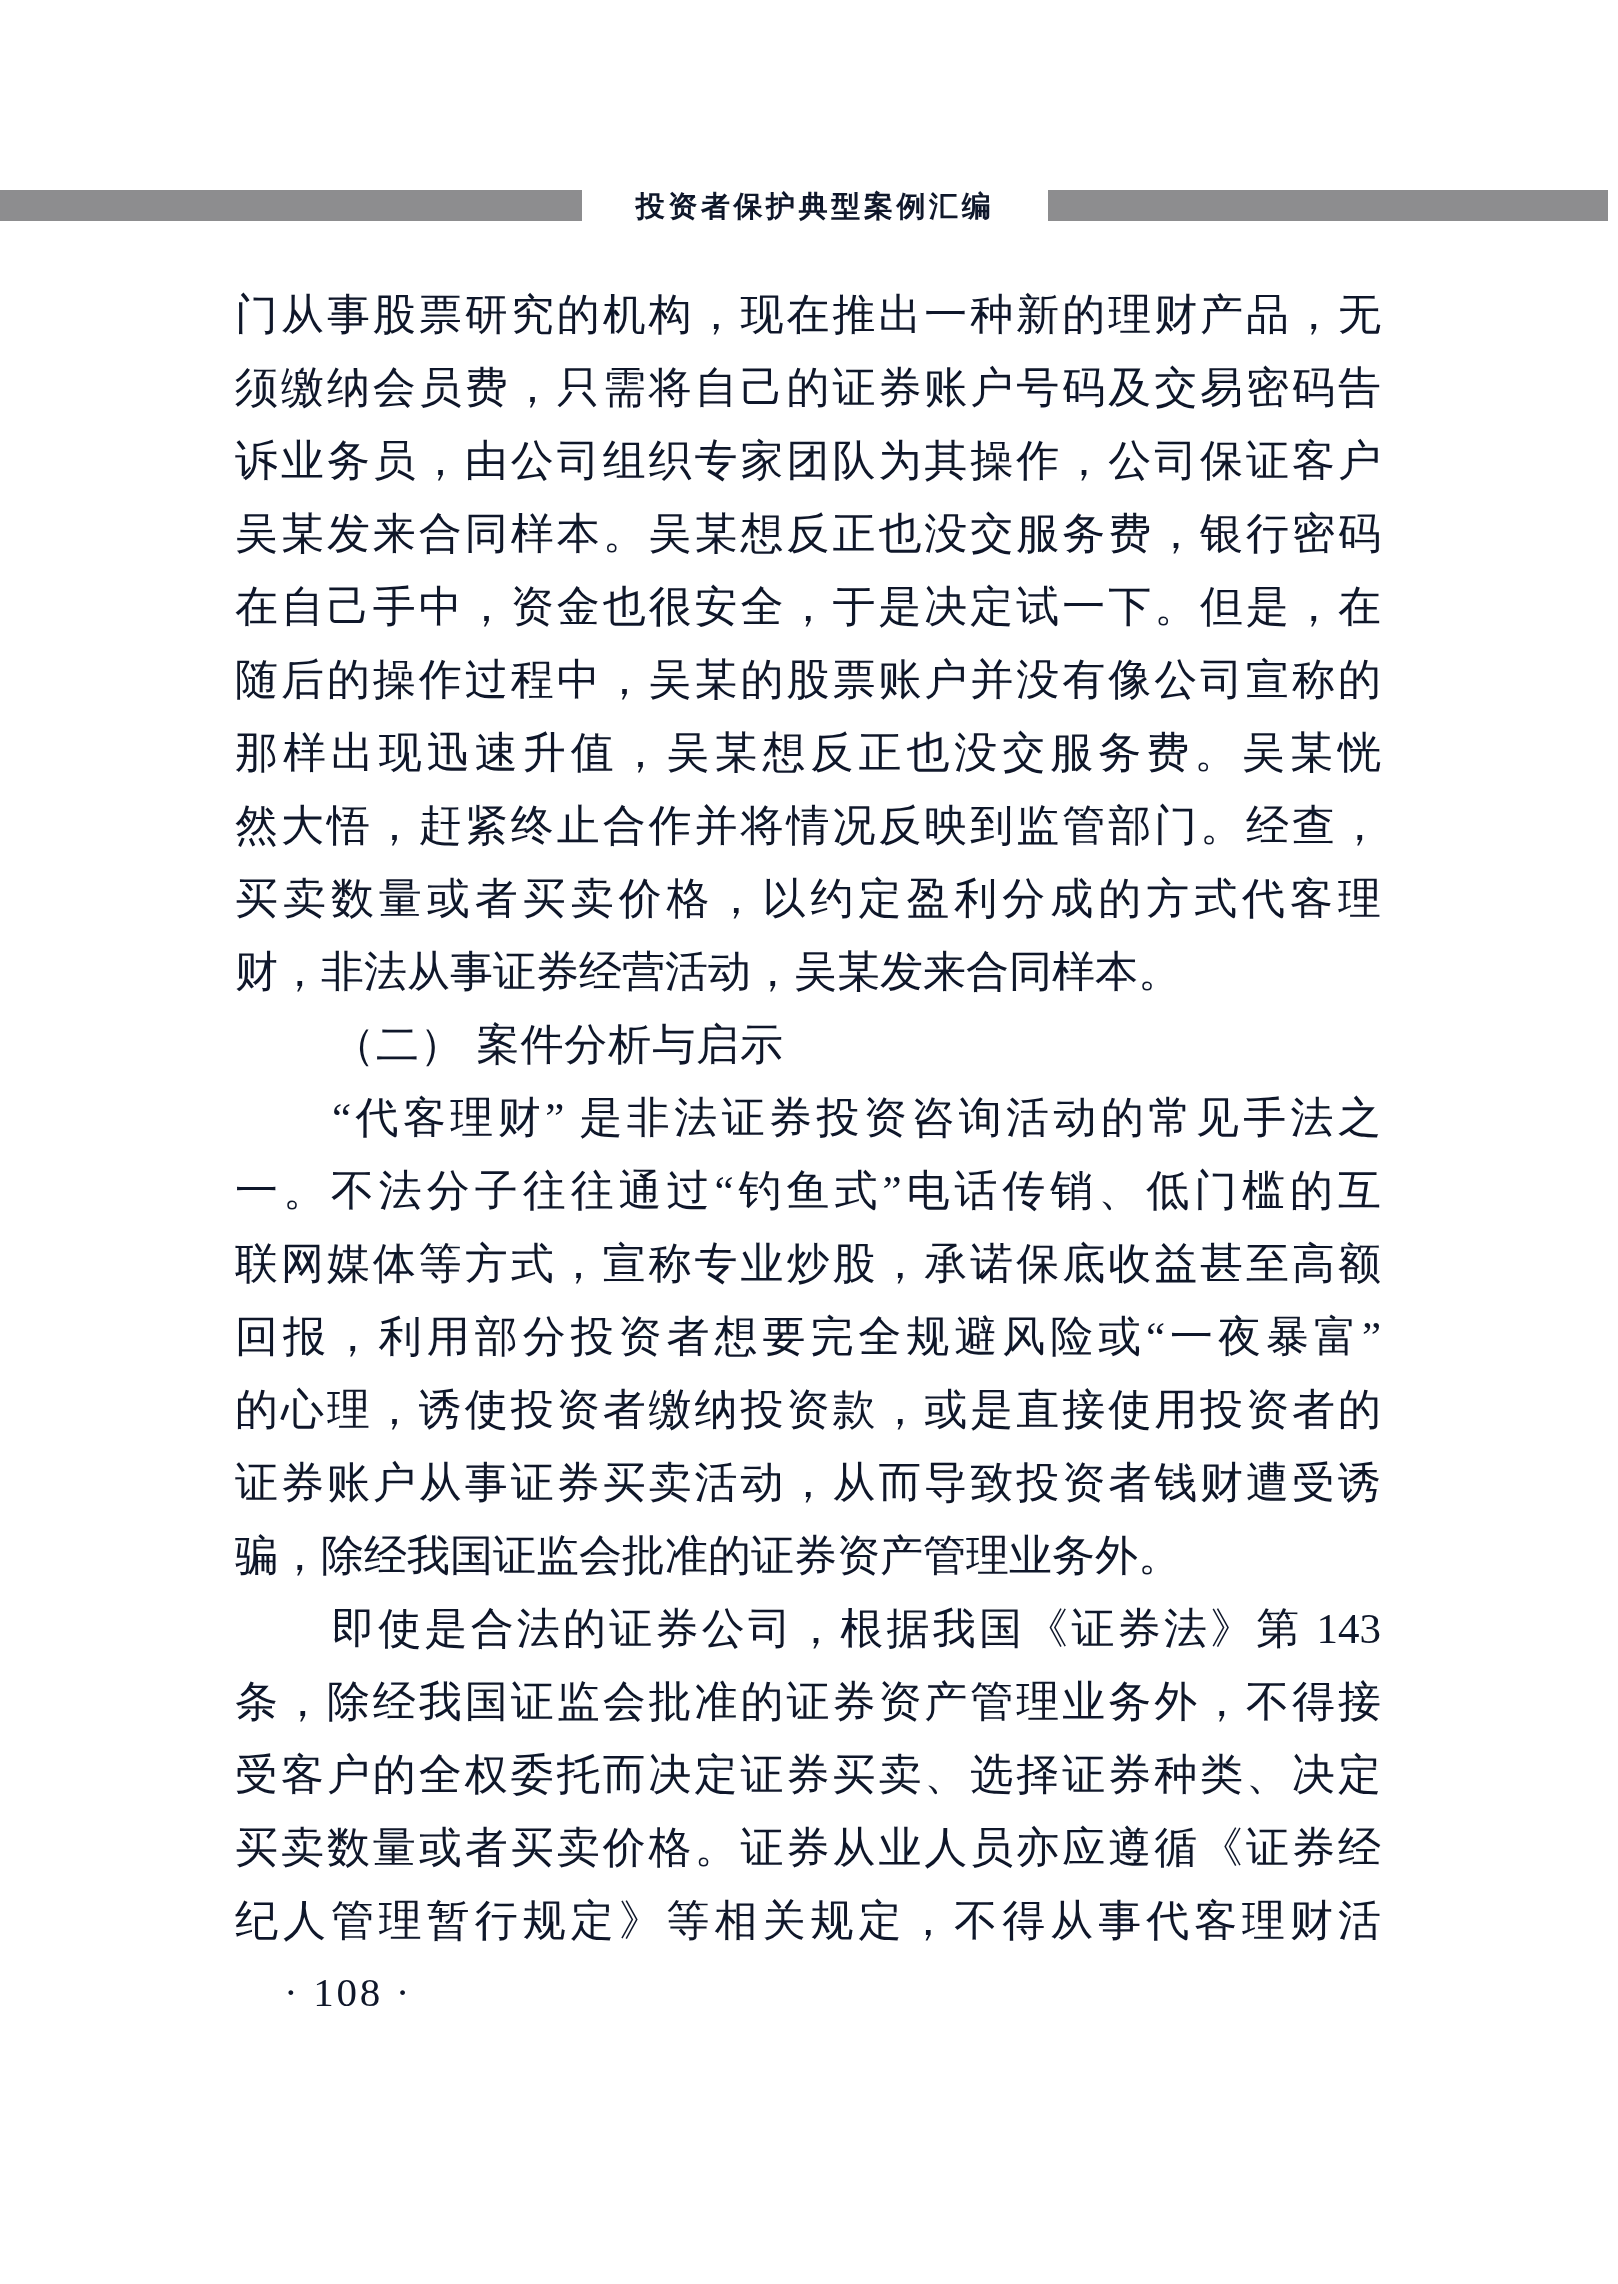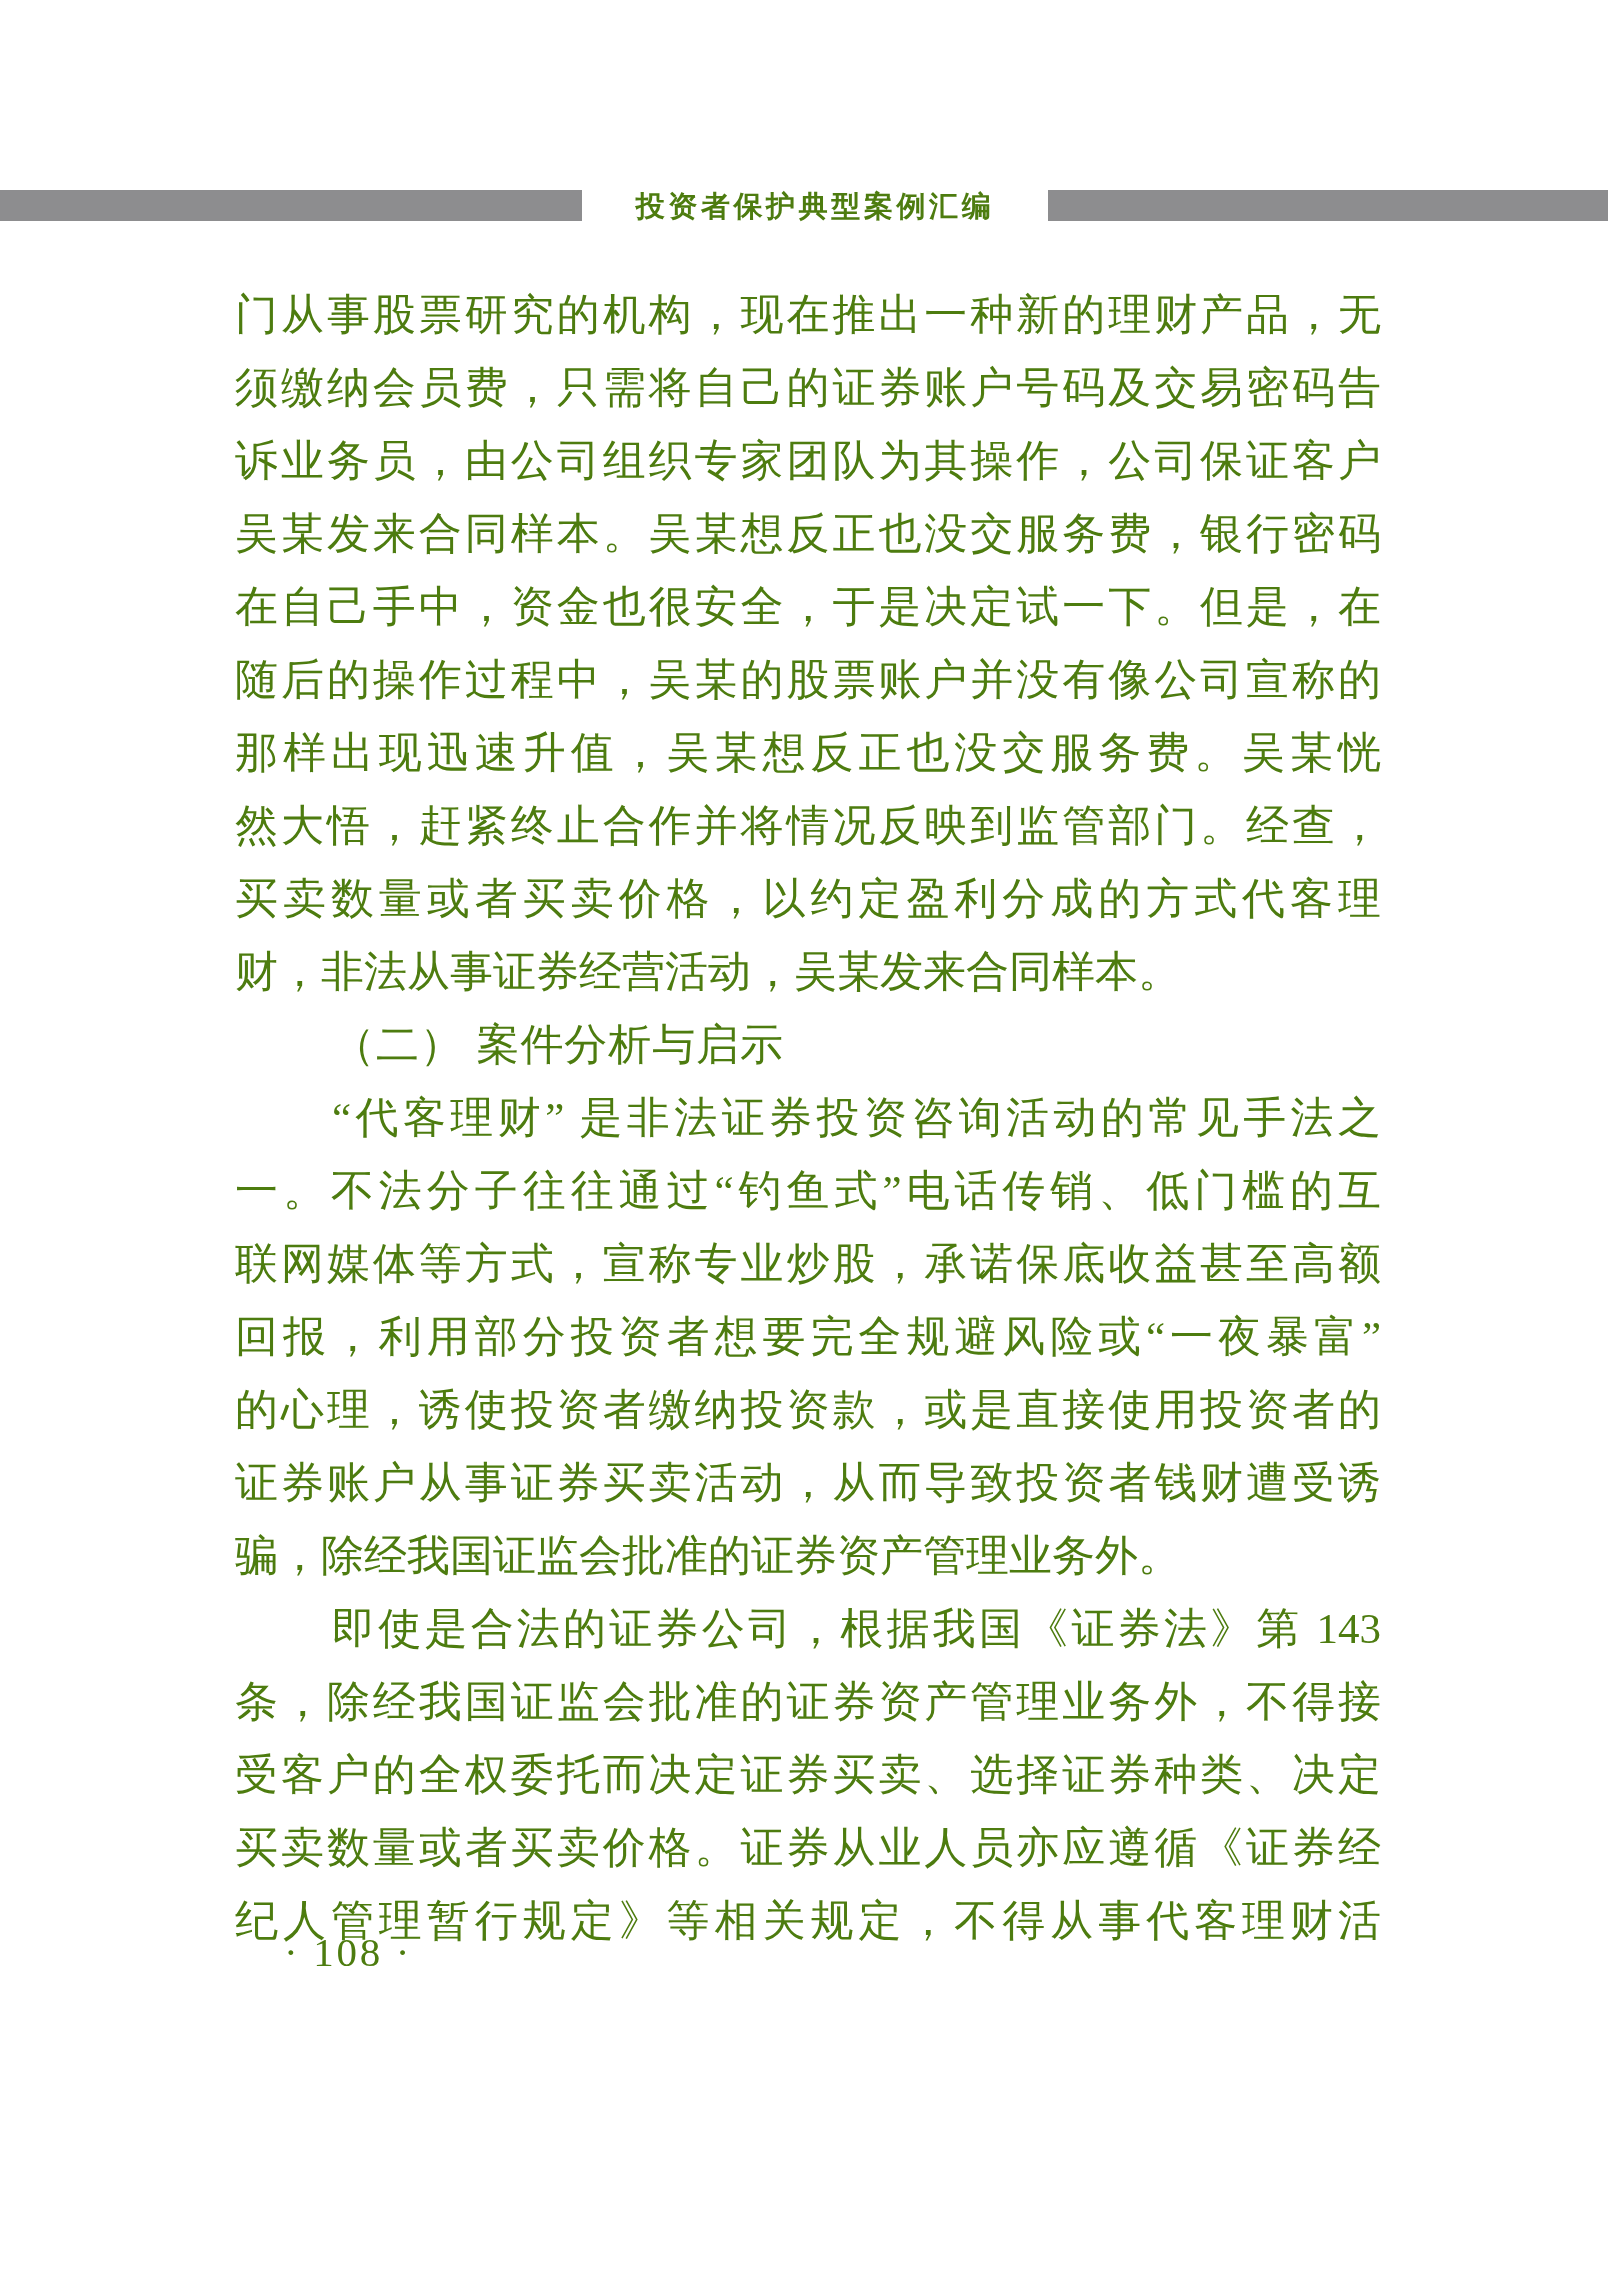--- a/index.html
+++ b/index.html
@@ -5,21 +5,21 @@
   html, body {
     margin: 0;
     padding: 0;
     background: #ffffff;
   }
   .page {
     position: relative;
     width: 1618px;
     height: 2285px;
     background: #ffffff;
-    color: #4d7c0f;
+    color: #0f172a;
     font-family: "Liberation Serif", "DejaVu Serif", serif;
     overflow: hidden;
   }
   
   .header-bar {
     position: absolute;
     top: 190px;
     height: 31px;
     background: #8d8d8f;
   }
@@ -62,21 +62,21 @@
   }
   .line.heading {
     font-family: "Liberation Sans", "DejaVu Sans", sans-serif;
     font-weight: 400;
     letter-spacing: 0.9px;
   }
   
   .footer-page-number {
     position: absolute;
     left: 284px;
-    top: 1928px;
+    top: 1968px;
     font-size: 41px;
     line-height: 48px;
     letter-spacing: 2.7px;
   }
 </style>
 </head>
 <body>
 
 <div class="page">
 

